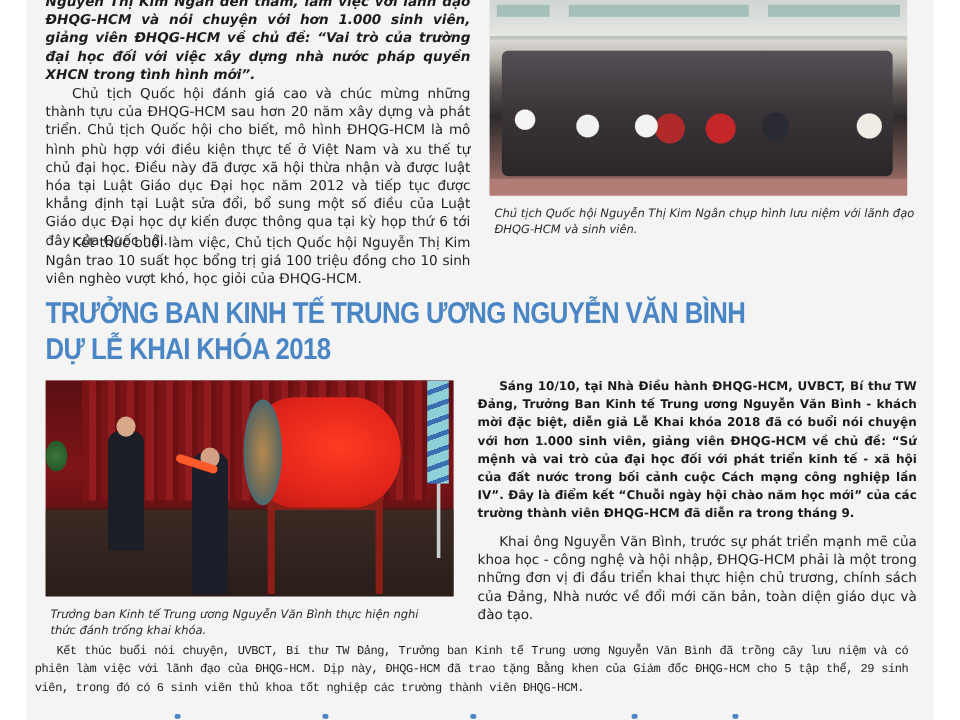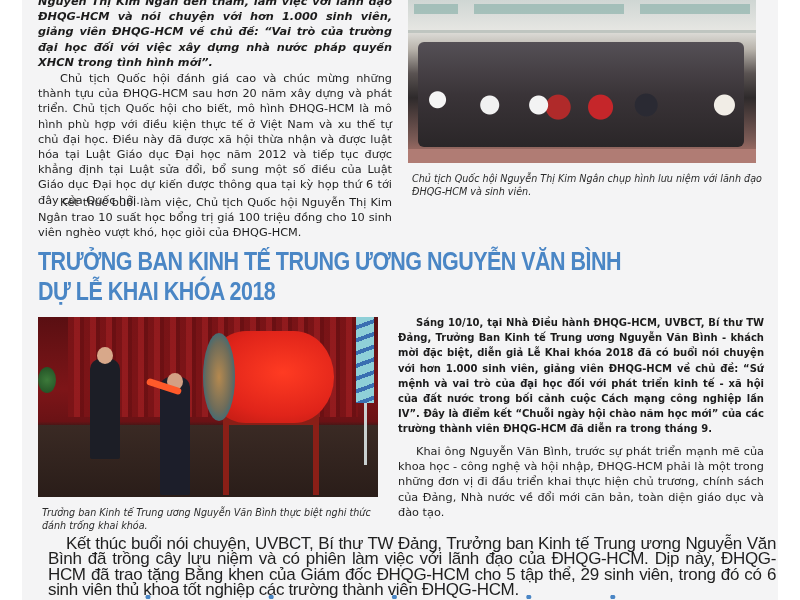--- a/index.html
+++ b/index.html
@@ -80,21 +80,21 @@
     background: repeating-linear-gradient(160deg,#8fd0d8 0 8px,#3a6fb1 8px 12px); }
   .photo-drum .pole { position:absolute; left:326px; top:86px; width:3px; height:62px; background:#c9d0d0; }
   .photo-drum .plant { position:absolute; left:0; top:50px; width:18px; height:26px; background: radial-gradient(circle,#3c7a3a,#1f4b22); border-radius: 50%; }
   .cap2 { left: 38px; top: 502px; width: 330px; }
   .lead2 {
     position: absolute; left: 398px; top: 315px; width: 366px; margin: 0;
     font-size: 10px; line-height: 15.2px; font-weight: bold; 
     text-align: justify; text-indent: 18px; color: #1c1c1c;
   }
   .p3 { left: 398px; top: 444px; width: 366px; text-indent: 18px; }
-  .p4 { left: 48px; top: 536px; width: 728px; font-family: Liberation Sans, sans-serif; font-size: 17px; line-height: 15.4px; text-indent: 18px; letter-spacing: -0.35px; }
+  .p4 { left: 29px; top: 536px; width: 728px; font-family: Liberation Mono, monospace; font-size: 10px; line-height: 15.4px; text-indent: 18px; letter-spacing: -0.35px; }
   .next-head-clip {
     position: absolute; left: 120px; top: 591px; width: 560px; height: 9px; overflow: hidden;
   }
   .next-head-clip .marks {
     position: absolute; left: 0; top: 4px; width: 100%; height: 4px;
     background:
       radial-gradient(circle at 5% 50%, #4a86c5 0 2px, transparent 3px),
       radial-gradient(circle at 27% 50%, #4a86c5 0 2px, transparent 3px),
       radial-gradient(circle at 49% 50%, #4a86c5 0 2px, transparent 3px),
       radial-gradient(circle at 73% 50%, #4a86c5 0 2px, transparent 3px),
@@ -135,21 +135,21 @@
   <div class="head1"></div>
   <div class="man2"></div>
   <div class="head2"></div>
   <div class="mallet"></div>
   <div class="stand"></div>
   <div class="drum"></div>
   <div class="drumface"></div>
   <div class="flag"></div>
   <div class="pole"></div>
 </div>
-<p class="caption cap2">Trưởng ban Kinh tế Trung ương Nguyễn Văn Bình thực biệt nghi thức đánh trống khai khóa.</p>
+<p class="caption cap2">Trưởng ban Kinh tế Trung ương Nguyễn Văn Bình thực hiện nghi thức đánh trống khai khóa.</p>
 
 <p class="lead2">Sáng 10/10, tại Nhà Điều hành ĐHQG-HCM, UVBCT, Bí thư TW Đảng, Trưởng Ban Kinh tế Trung ương Nguyễn Văn Bình - khách mời đặc biệt, diễn giả Lễ Khai khóa 2018 đã có buổi nói chuyện với hơn 1.000 sinh viên, giảng viên ĐHQG-HCM về chủ đề: “Sứ mệnh và vai trò của đại học đối với phát triển kinh tế - xã hội của đất nước trong bối cảnh cuộc Cách mạng công nghiệp lần IV”. Đây là điểm kết “Chuỗi ngày hội chào năm học mới” của các trường thành viên ĐHQG-HCM đã diễn ra trong tháng 9.</p>
 <p class="para p3">Khai ông Nguyễn Văn Bình, trước sự phát triển mạnh mẽ của khoa học - công nghệ và hội nhập, ĐHQG-HCM phải là một trong những đơn vị đi đầu triển khai thực hiện chủ trương, chính sách của Đảng, Nhà nước về đổi mới căn bản, toàn diện giáo dục và đào tạo.</p>
 <p class="para p4">Kết thúc buổi nói chuyện, UVBCT, Bí thư TW Đảng, Trưởng ban Kinh tế Trung ương Nguyễn Văn Bình đã trồng cây lưu niệm và có phiên làm việc với lãnh đạo của ĐHQG-HCM. Dịp này, ĐHQG-HCM đã trao tặng Bằng khen của Giám đốc ĐHQG-HCM cho 5 tập thể, 29 sinh viên, trong đó có 6 sinh viên thủ khoa tốt nghiệp các trường thành viên ĐHQG-HCM.</p>
 
 <div class="next-head-clip">
   <div class="marks"></div>
 </div>
 
 </body></html>

